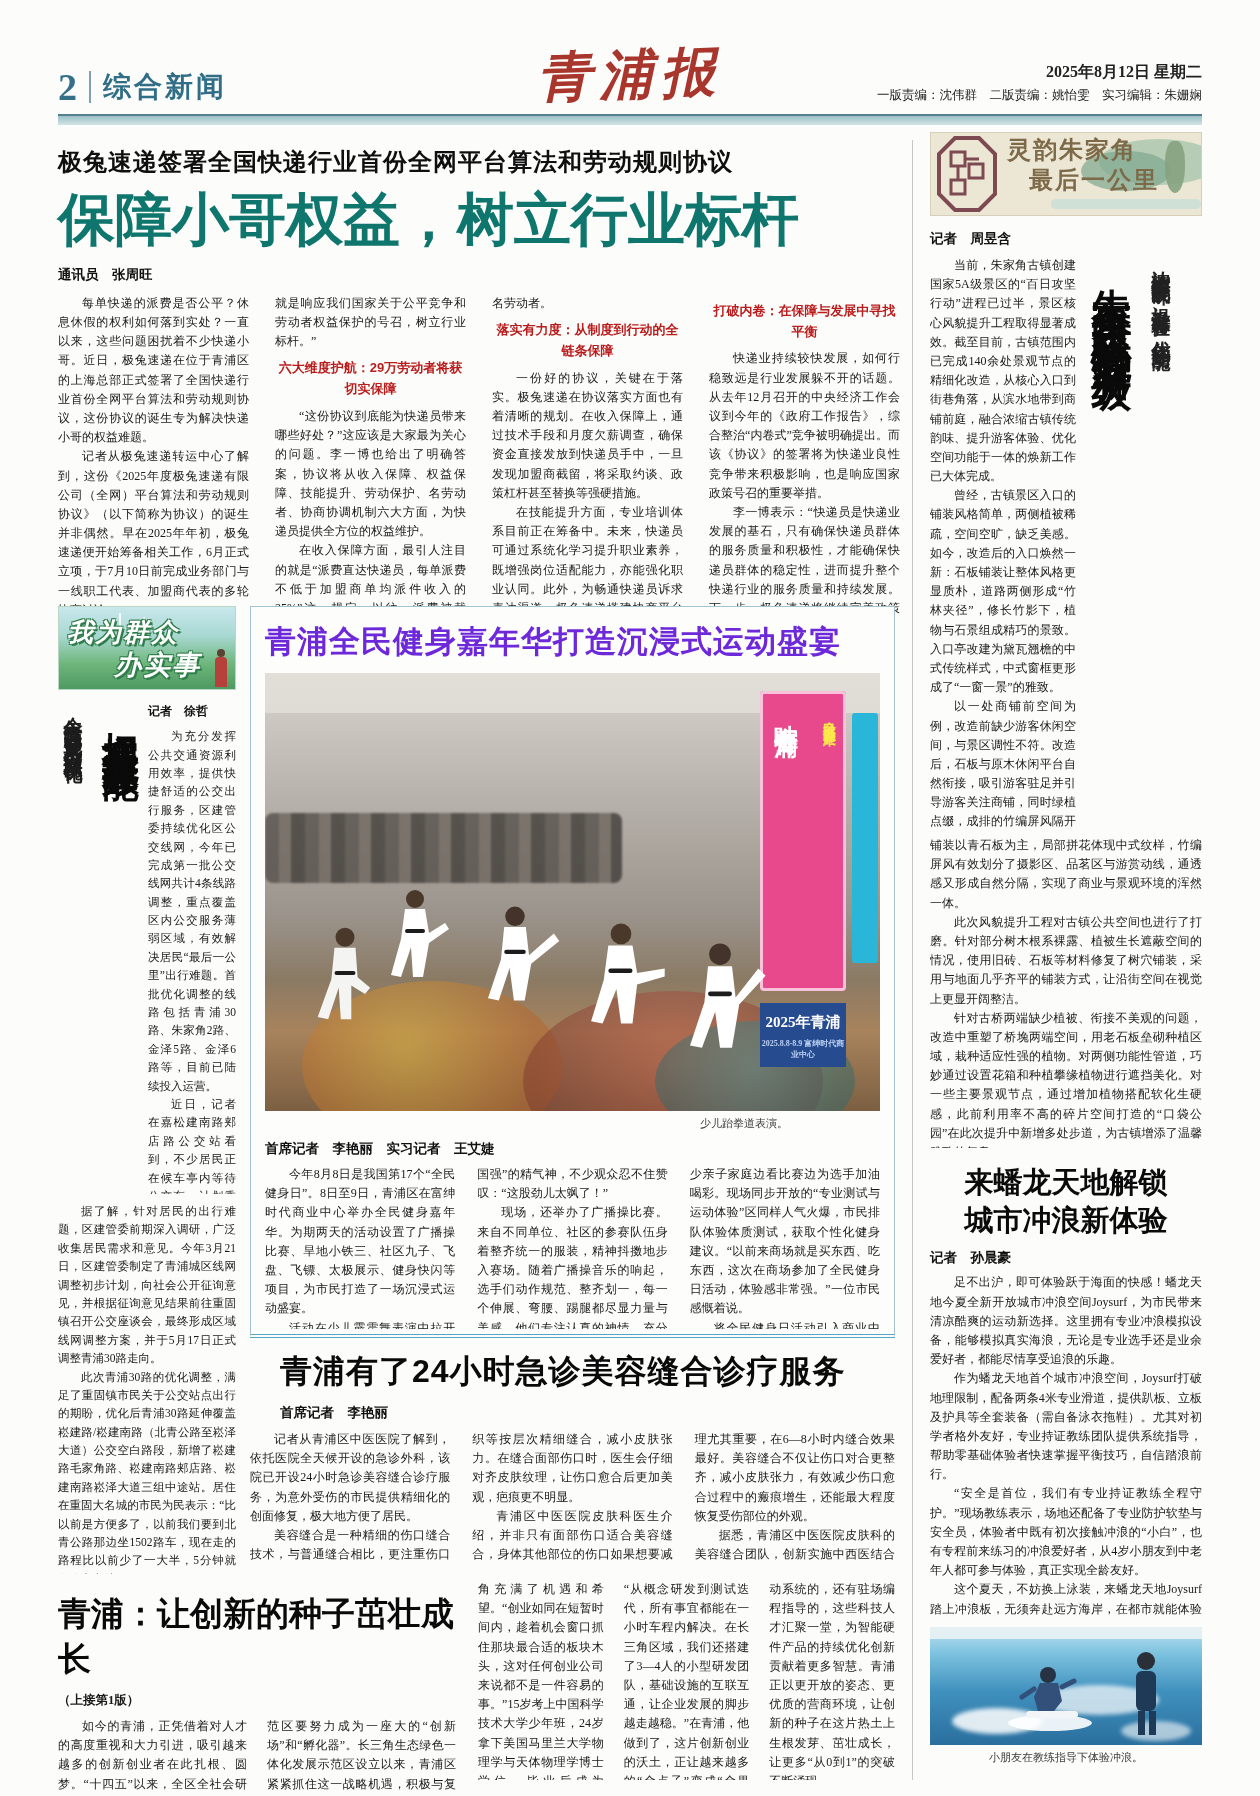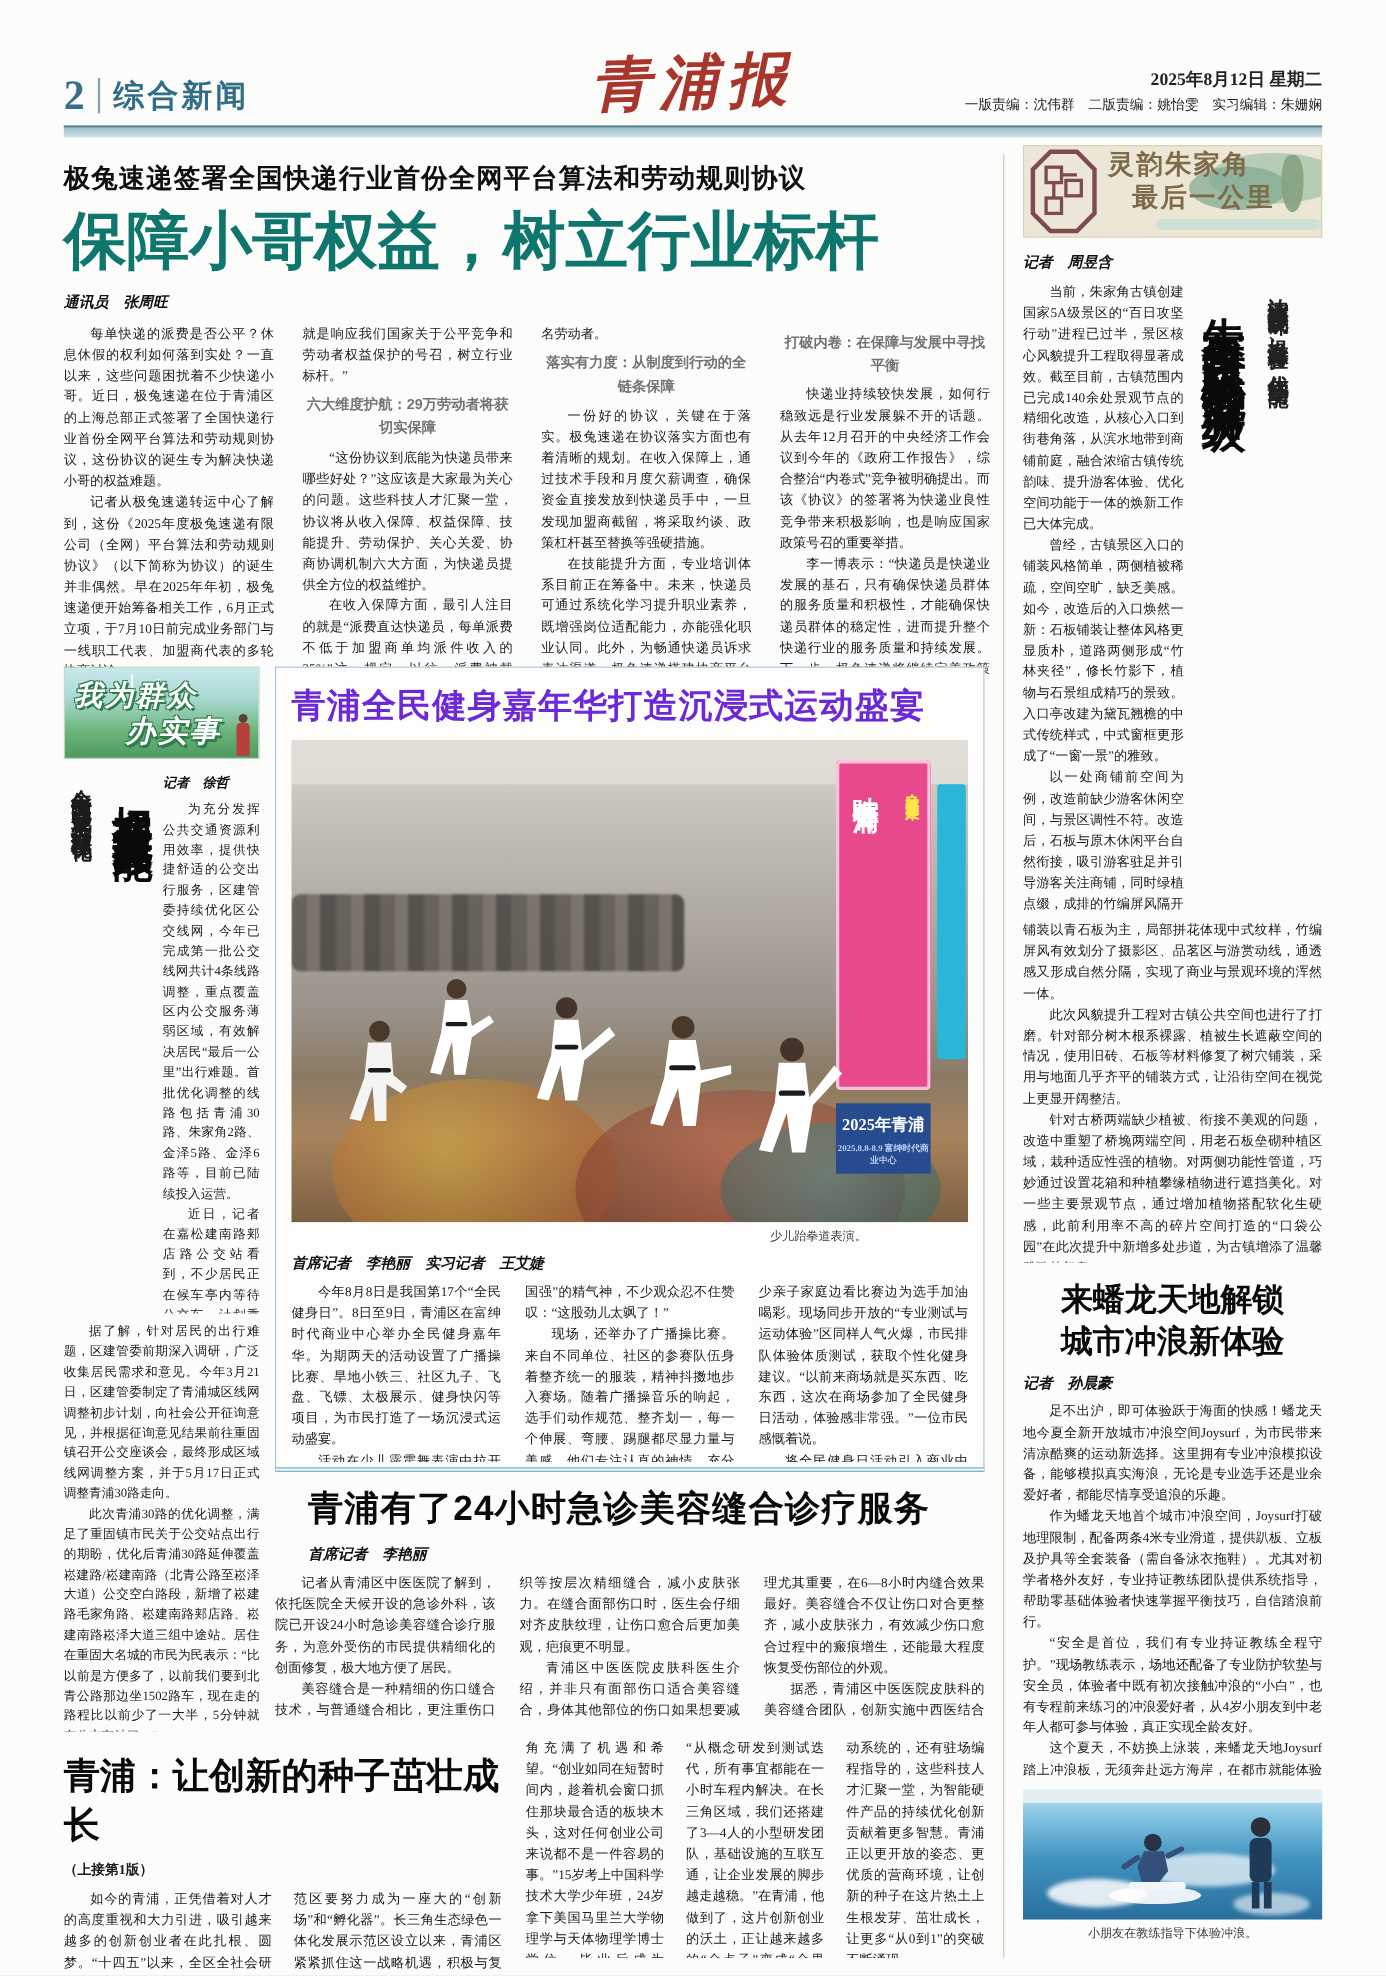--- a/index.html
+++ b/index.html
@@ -21,22 +21,22 @@
   .editors{font-size:12.5px;color:#222;margin-top:4px;}
   #teal-band{left:58px;right:58px;top:114px;height:9px;border-top:2px solid #52808f;
              background:linear-gradient(#9bc0c6,#d3e4e6);}
 
   
   p{margin:0;}
   .bodycol p{text-indent:2em;}
   .bodycol p.noind{text-indent:0;}
   .bodycol{font-size:12px;line-height:1.6;text-align:justify;color:#191919;}
   .subhead{font-family:"Liberation Sans","DejaVu Sans",sans-serif;font-weight:bold;
-           font-size:13px;text-align:center;margin:7px 0;color:#737373;}
-  .byline{font-weight:bold;font-size:13.5px;color:#111;font-style:italic;}
+           font-size:13px;text-align:center;margin:7px 0;color:#b91c1c;}
+  .byline{font-weight:bold;font-size:13.5px;color:#111;}
   .caption{font-size:11px;color:#3c3c3c;}
 
   
   #lead{left:58px;top:130px;width:842px;}
   .kicker{font-size:24px;font-weight:bold;color:#0f0f0f;margin:16px 0 12px;letter-spacing:1px;}
   #lead h1{margin:0 0 16px;font-size:57px;font-weight:900;color:#0f766e;letter-spacing:0px;line-height:1.05;}
   #lead .byline{margin-bottom:10px;}
   .cols4{display:flex;gap:26px;height:324px;overflow:hidden;}
   .cols4 .bodycol{flex:1;}
 
@@ -166,21 +166,21 @@
     <h1 class="sans">保障小哥权益，树立行业标杆</h1>
     <div class="byline">通讯员　张周旺</div>
     <div class="cols4">
       <div class="bodycol">
           <p>每单快递的派费是否公平？休息休假的权利如何落到实处？一直以来，这些问题困扰着不少快递小哥。近日，极兔速递在位于青浦区的上海总部正式签署了全国快递行业首份全网平台算法和劳动规则协议，这份协议的诞生专为解决快递小哥的权益难题。</p>
           <p>记者从极兔速递转运中心了解到，这份《2025年度极兔速递有限公司（全网）平台算法和劳动规则协议》（以下简称为协议）的诞生并非偶然。早在2025年年初，极兔速递便开始筹备相关工作，6月正式立项，于7月10日前完成业务部门与一线职工代表、加盟商代表的多轮协商讨论。</p>
         </div>
       <div class="bodycol">
           <p class="noind">就是响应我们国家关于公平竞争和劳动者权益保护的号召，树立行业标杆。”</p>
           <div class="subhead">六大维度护航：29万劳动者将获切实保障</div>
-          <p>“这份协议到底能为快递员带来哪些好处？”这应该是大家最为关心的问题。这些科技人才汇聚一堂，协议将从收入保障、权益保障、技能提升、劳动保护、关心关爱、协商协调机制六大方面，为快递员提供全方位的权益维护。</p>
+          <p>“这份协议到底能为快递员带来哪些好处？”这应该是大家最为关心的问题。李一博也给出了明确答案，协议将从收入保障、权益保障、技能提升、劳动保护、名劳动者、协商协调机制六大方面，为快递员提供全方位的权益维护。</p>
           <p>在收入保障方面，最引人注目的就是“派费直达快递员，每单派费不低于加盟商单均派件收入的25%”这一规定。以往，派费被截留、收入不稳定是许多快递员的痛点，而这一规定无疑为他们的收入上了一把“安全锁”。</p>
         </div>
       <div class="bodycol">
           <p class="noind">名劳动者。</p>
           <div class="subhead">落实有力度：从制度到行动的全链条保障</div>
           <p>一份好的协议，关键在于落实。极兔速递在协议落实方面也有着清晰的规划。在收入保障上，通过技术手段和月度欠薪调查，确保资金直接发放到快递员手中，一旦发现加盟商截留，将采取约谈、政策杠杆甚至替换等强硬措施。</p>
           <p>在技能提升方面，专业培训体系目前正在筹备中。未来，快递员可通过系统化学习提升职业素养，既增强岗位适配能力，亦能强化职业认同。此外，为畅通快递员诉求表达渠道，极兔速递搭建协商平台并完善申诉沟通机制，通过定期召开恳谈会、职代会，实现员工诉求与企业改进的高效对接。“自从协议落地后，我们身边确实发生了不少的变化，这个协议在我看来，是真正从我们快递员的需求出发的。”极兔速递快递员小陈说道，“就拿三伏天来说，网点一旦发现我们身体不适会立即安排休息，同时给我们配备清凉油、金银花露以及防暑药品，能够感觉到我们在休息权益上有了更多改善。”</p>
         </div>
       <div class="bodycol">
           <div class="subhead">打破内卷：在保障与发展中寻找平衡</div>

